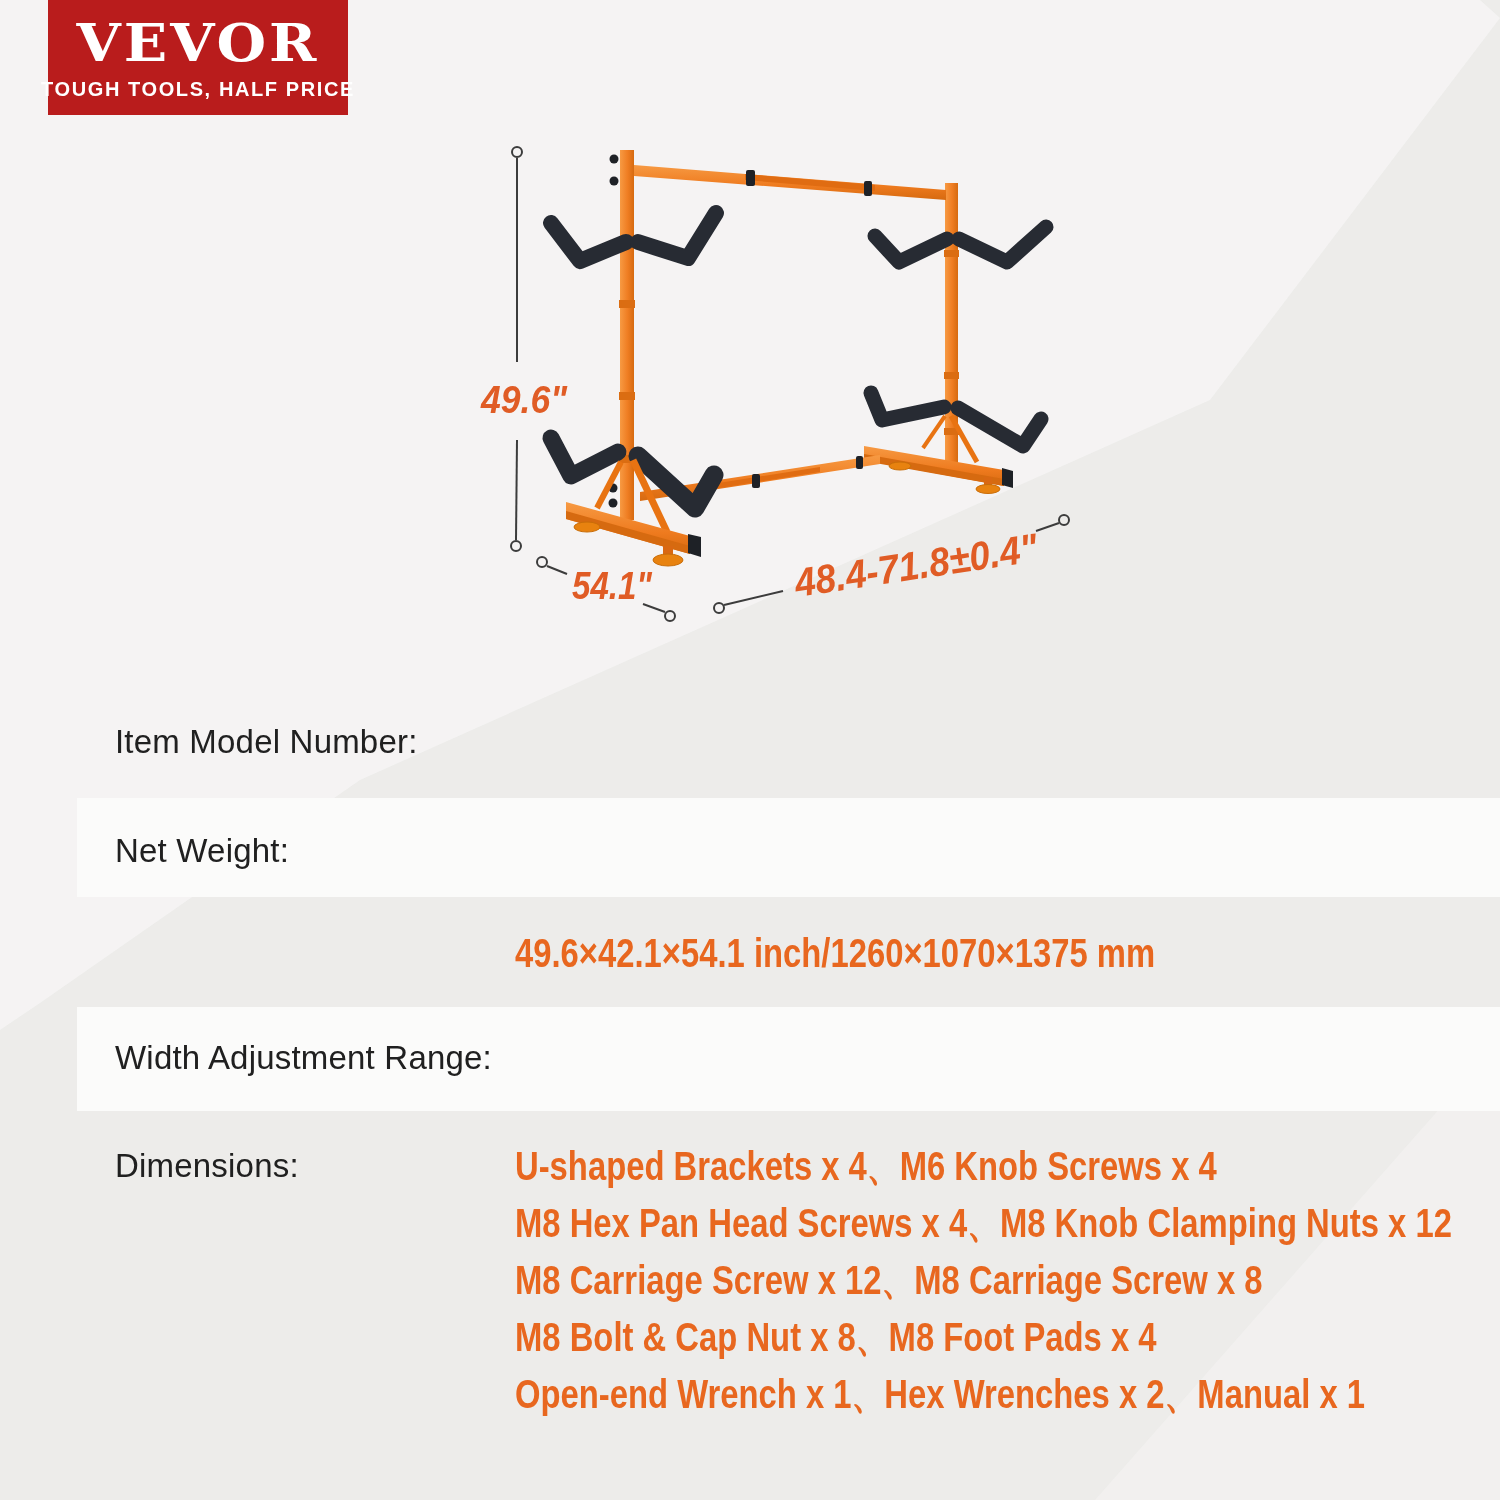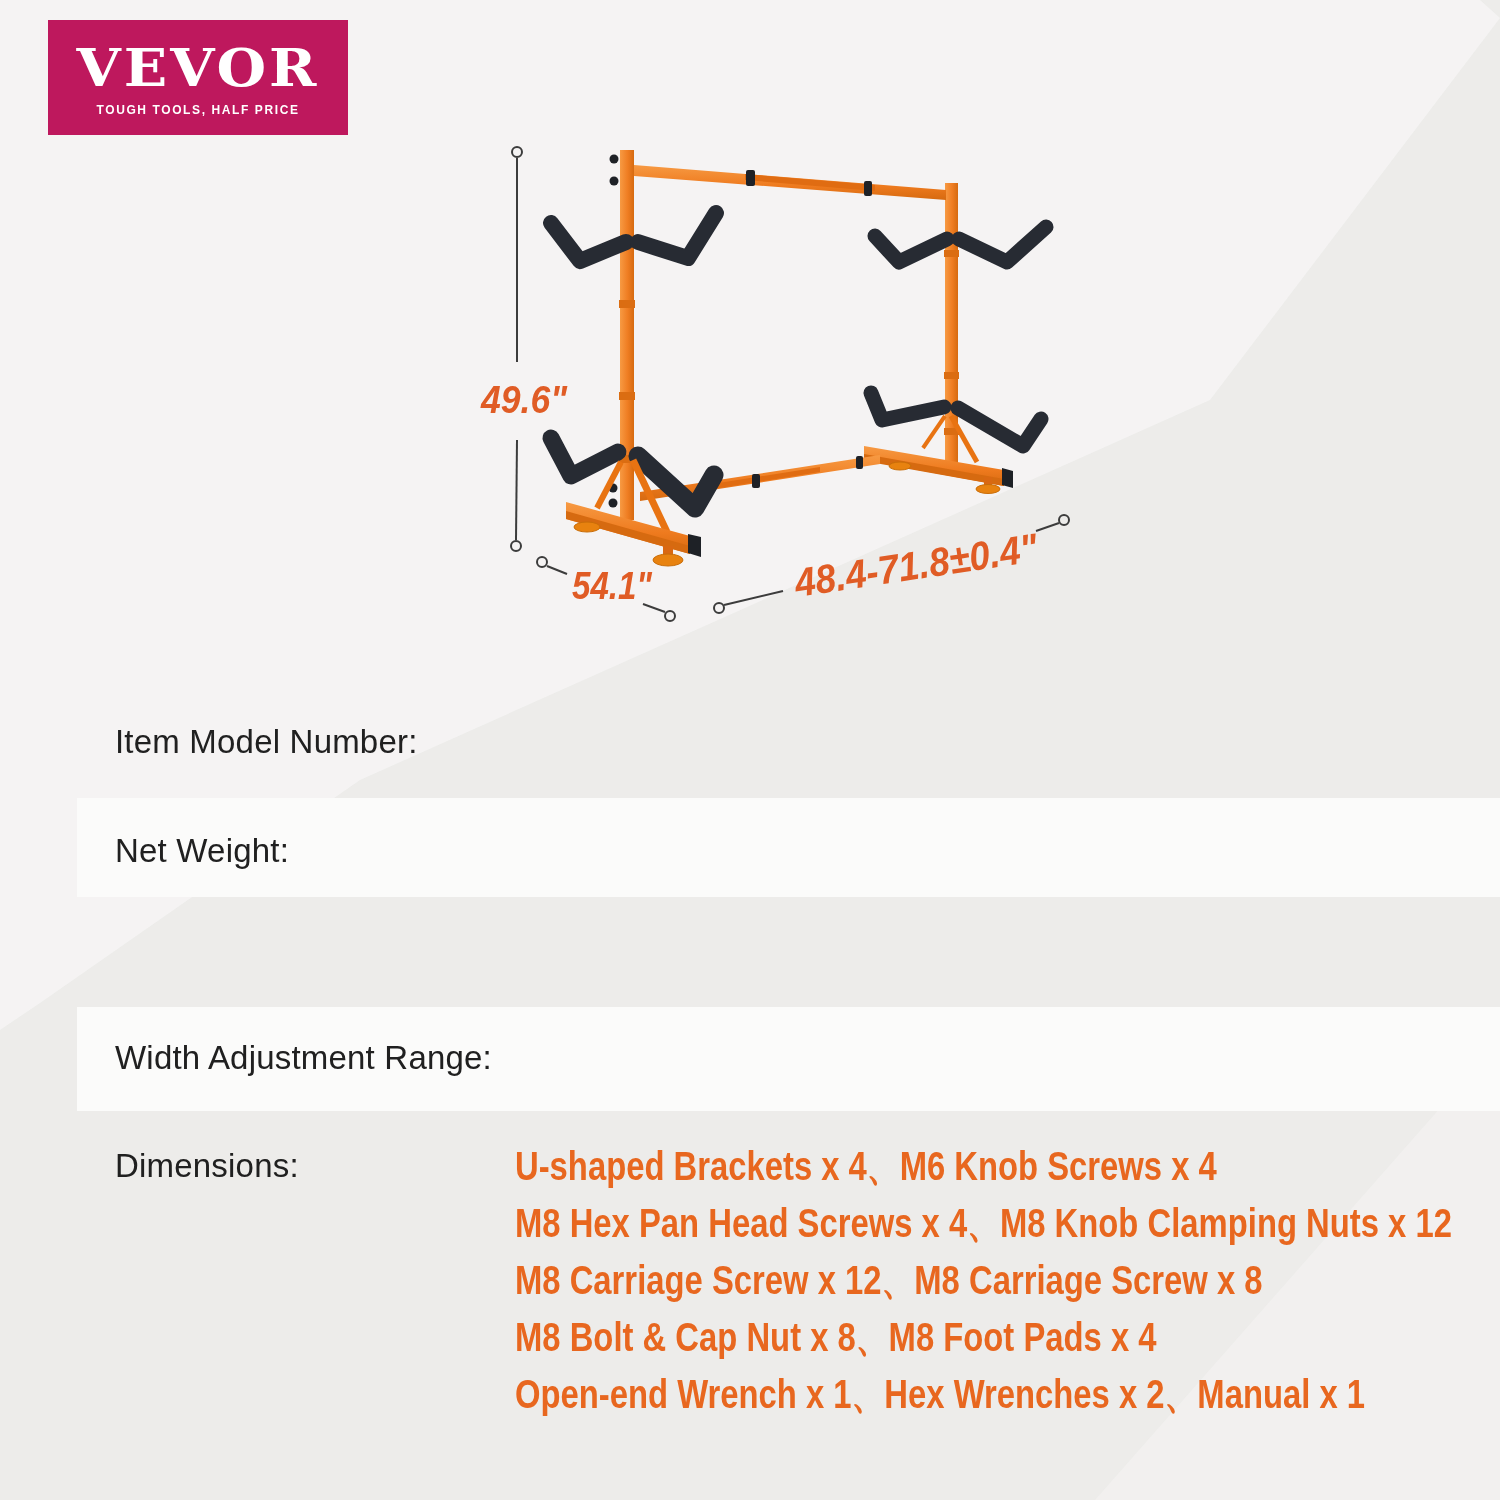--- a/index.html
+++ b/index.html
@@ -6,29 +6,29 @@
   body{
     width:1500px;height:1500px;position:relative;overflow:hidden;
     background:#edecea;
     font-family:"Liberation Sans","DejaVu Sans",sans-serif;
     -webkit-font-smoothing:antialiased;
   }
   .bg{position:absolute;inset:0;width:1500px;height:1500px;}
   
   .logo{
     position:absolute;left:48px;top:0;width:300px;height:115px;
-    background:#be185d;display:flex;flex-direction:column;align-items:center;justify-content:center;margin-top:20px;
+    background:#b91c1c;display:flex;flex-direction:column;align-items:center;justify-content:center;
   }
   .logo .brand{
     font-family:"DejaVu Serif","Liberation Serif",serif;
     font-weight:bold;color:#ffffff;font-size:57px;letter-spacing:3px;line-height:1;
     transform:scaleY(0.92);
   }
   .logo .tagline{
-    font-weight:bold;color:#ffffff;font-size:12px;letter-spacing:1.6px;margin-top:7px;white-space:nowrap;
+    font-weight:bold;color:#ffffff;font-size:20px;letter-spacing:1.6px;margin-top:7px;white-space:nowrap;
   }
   
   .figure{position:absolute;left:420px;top:130px;width:700px;height:540px;}
   .dim-text{
     font-family:"Liberation Sans","DejaVu Sans",sans-serif;
     font-weight:bold;font-style:italic;fill:#e05c25;
   }
   
   .band{position:absolute;left:77px;right:0;background:#fbfbfa;}
   .band.b2{top:798px;height:99px;}
@@ -177,20 +177,23 @@
 
   <div class="spec-row" style="top:718px">
     <div class="spec-label">Item Model Number:</div>
   </div>
 
   <div class="spec-row" style="top:827px">
     <div class="spec-label">Net Weight:</div>
   </div>
 
   <div class="spec-row" style="top:929px">
+    <div class="spec-value">
+      <span class="cond"><span class="big">49.6×42.1×54.1 inch/1260×1070×1375 mm</span></span>
+    </div>
   </div>
 
   <div class="spec-row" style="top:1034px">
     <div class="spec-label">Width Adjustment Range:</div>
   </div>
 
   <div class="spec-row" style="top:1143px;height:46px">
     <div class="spec-label">Dimensions:</div>
   </div>
 

